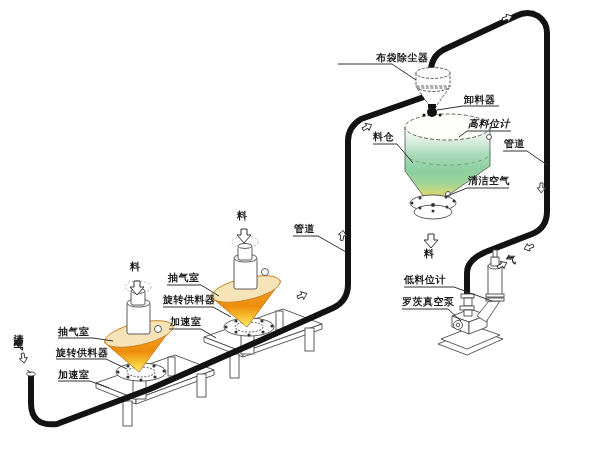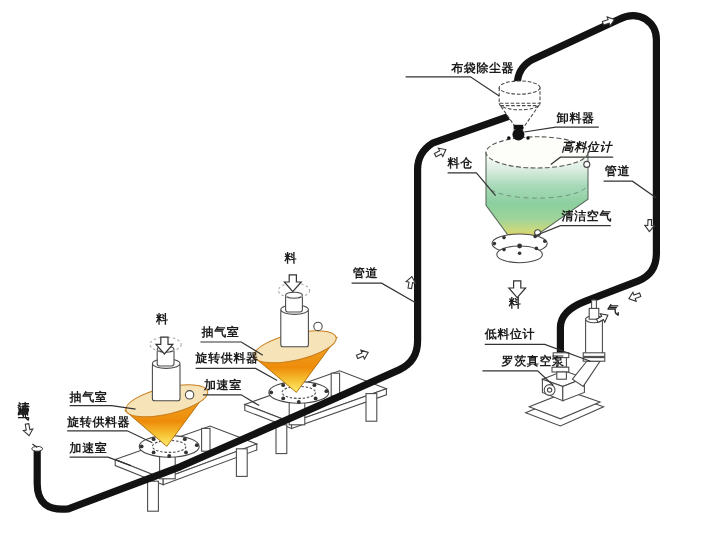--- a/index.html
+++ b/index.html
@@ -222,16 +222,16 @@
 <span class="lbl" style="left:237px;top:211px;">料</span>
 <span class="lbl" style="left:294px;top:224px;">管道</span>
 <span class="lbl" style="left:340px;top:53px;margin-left:36px;">布袋除尘器</span>
 <span class="lbl" style="left:464px;top:95px;">卸料器</span>
 <span class="lbl" style="left:468px;top:119px;font-style:italic;">高料位计</span>
 <span class="lbl" style="left:373px;top:132px;text-align:center;">料仓</span>
 <span class="lbl" style="left:504px;top:139px;">管道</span>
 <span class="lbl" style="left:468px;top:176px;">清洁空气</span>
 <span class="lbl" style="left:424px;top:249px;">料</span>
 <span class="lbl" style="left:404px;top:275px;">低料位计</span>
-<span class="lbl" style="left:418px;top:297px;">罗茨真空泵</span>
+<span class="lbl" style="left:402px;top:297px;">罗茨真空泵</span>
 <span class="lbl" style="left:506px;top:255px;">气</span>
 
 </div>
 
 </body></html>

